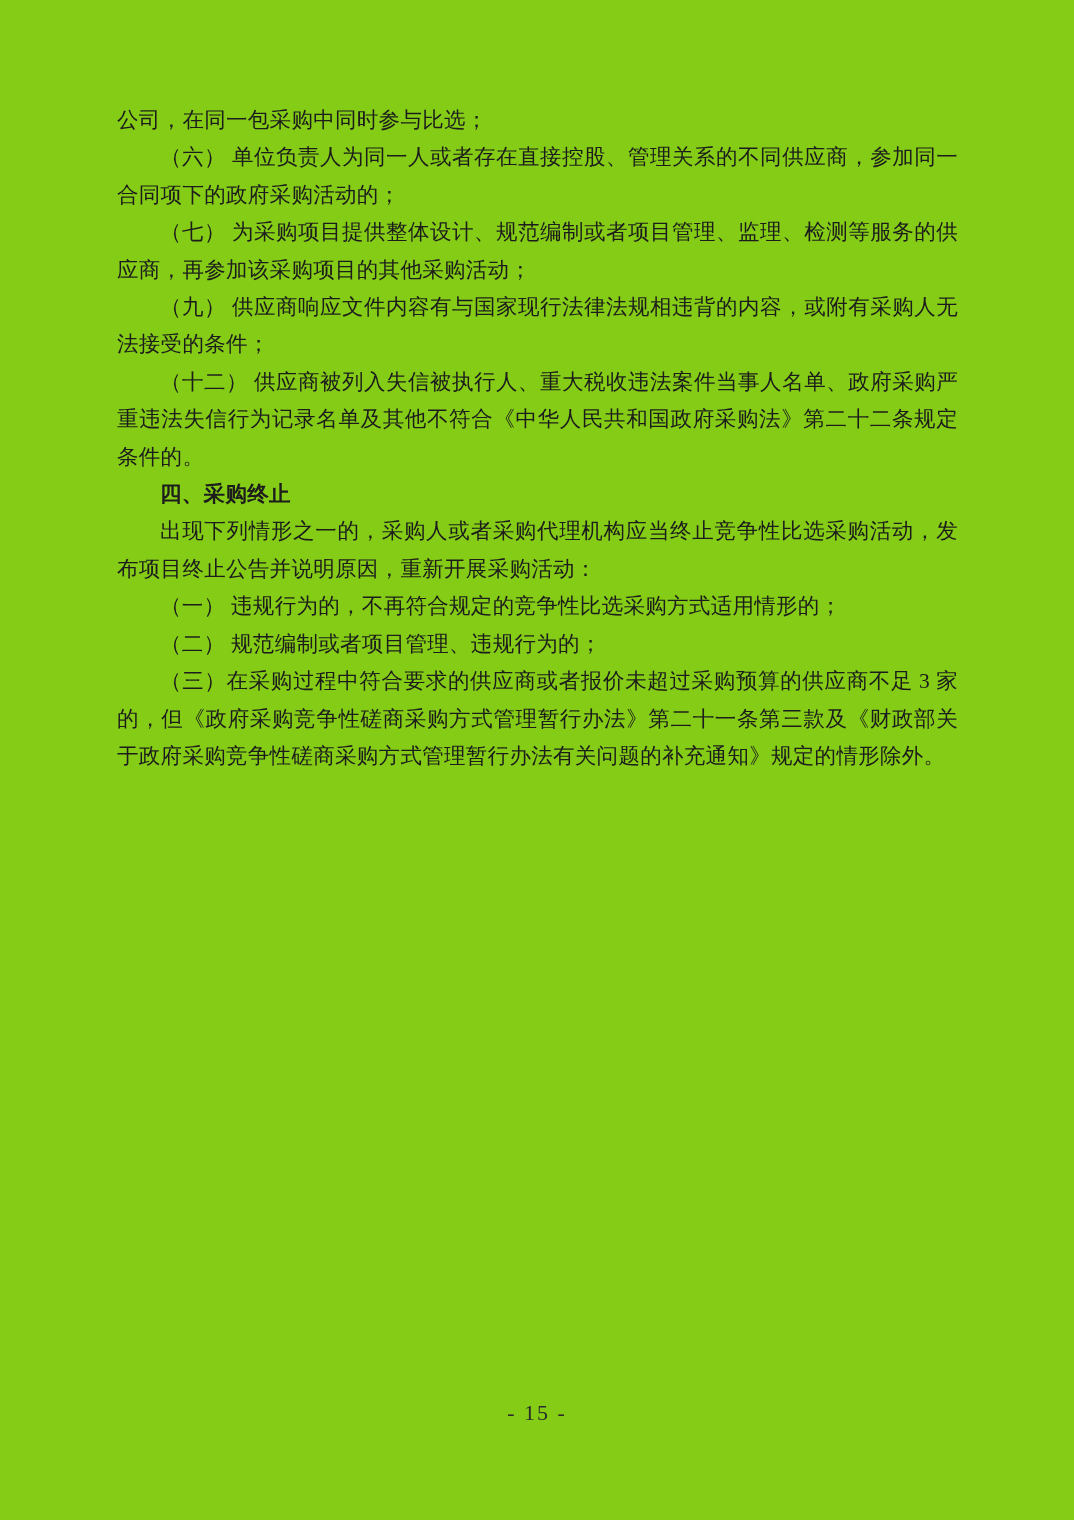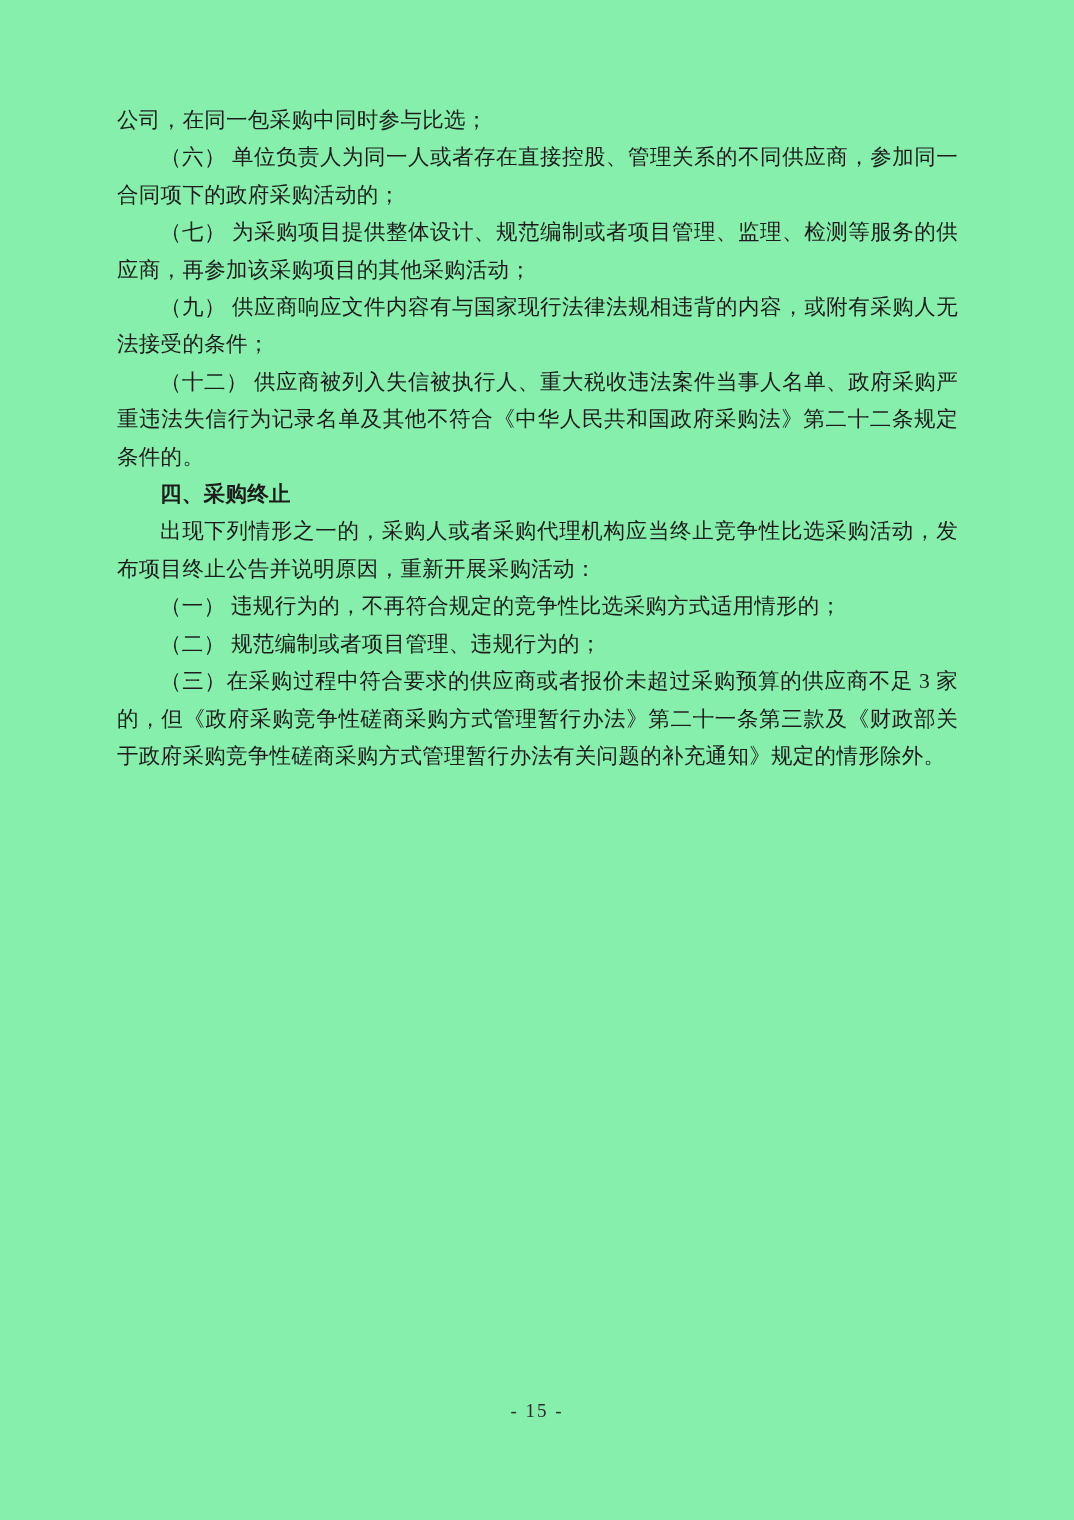--- a/index.html
+++ b/index.html
@@ -4,21 +4,21 @@
 <style>
   html, body {
     margin: 0;
     padding: 0;
     background: #ffffff;
   }
   .page {
     position: relative;
     width: 1074px;
     height: 1520px;
-    background: #86efac;
+    background: #84cc16;
     overflow: hidden;
     font-family: "Liberation Serif", "DejaVu Serif", serif;
     color: #1c1c1c;
   }
   .content {
     position: absolute;
     left: 117px;
     top: 102px;
     width: 841px;
   }
@@ -37,21 +37,21 @@
   }
   .para.heading {
     font-weight: bold;
   }
   .footer {
     position: absolute;
     left: 0;
     top: 1400px;
     width: 1074px;
     text-align: center;
-    font-size: 19px;
+    font-size: 22px;
     letter-spacing: 2px;
     color: #2a2a2a;
   }
 </style>
 </head>
 <body>
 
 <div class="page">
   <div class="content">
     <p class="para no-indent">公司，在同一包采购中同时参与比选；</p>

